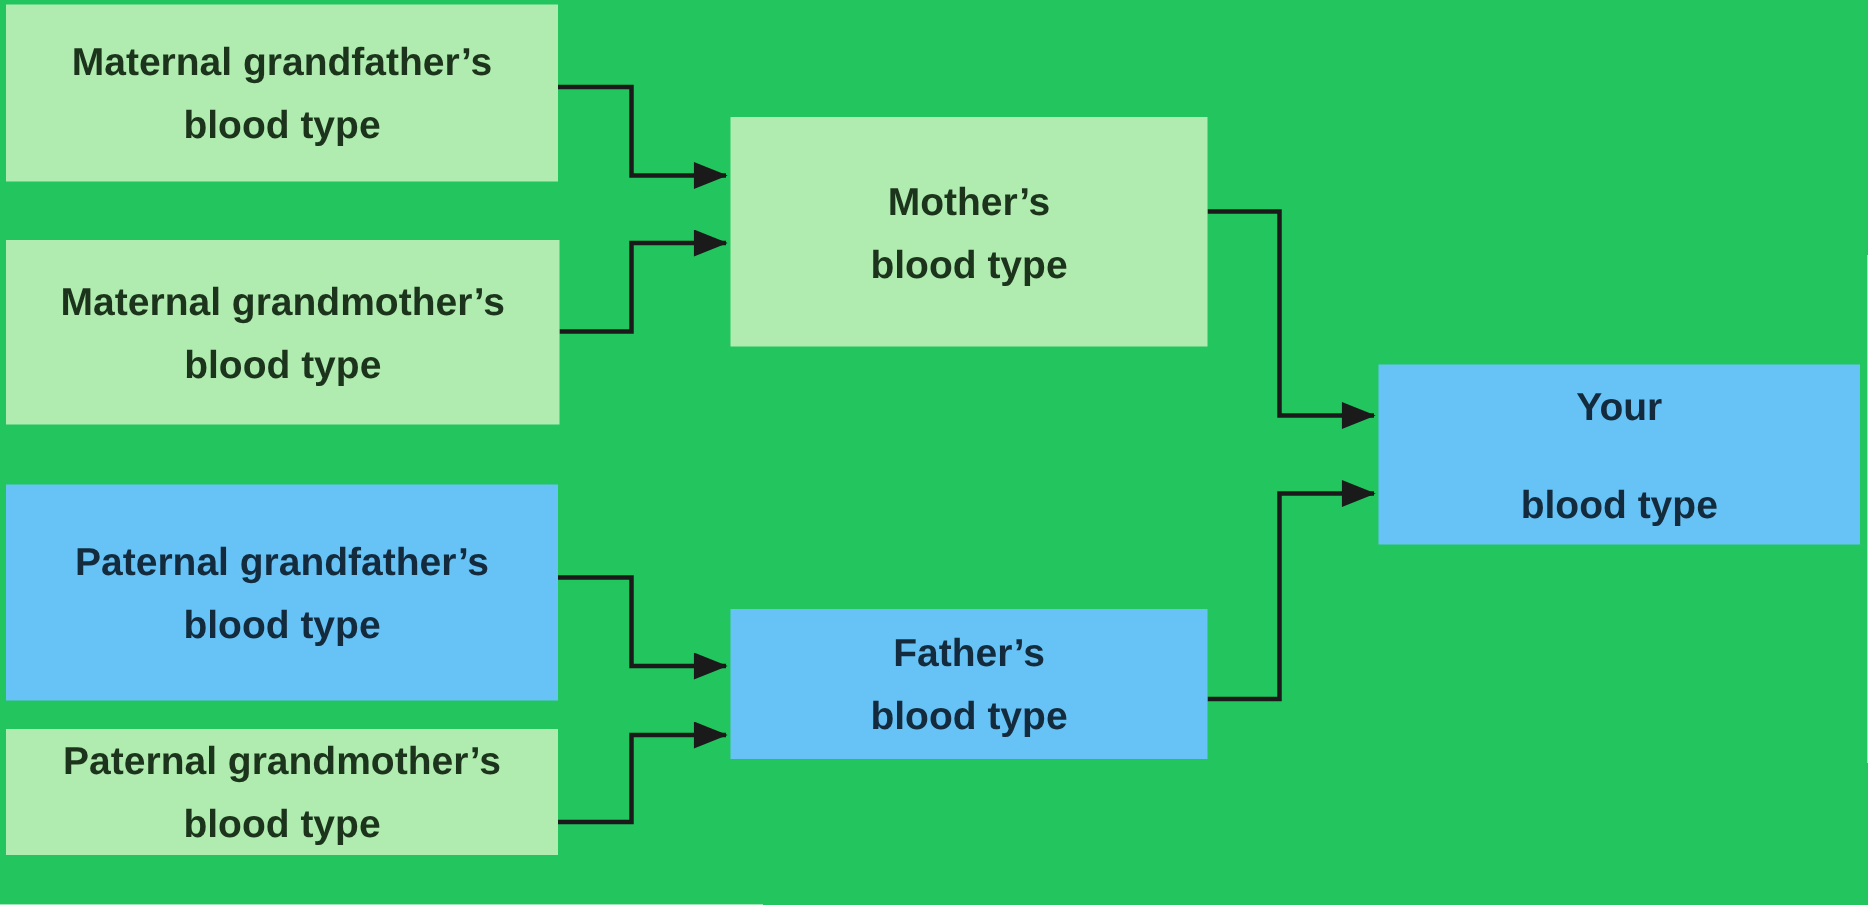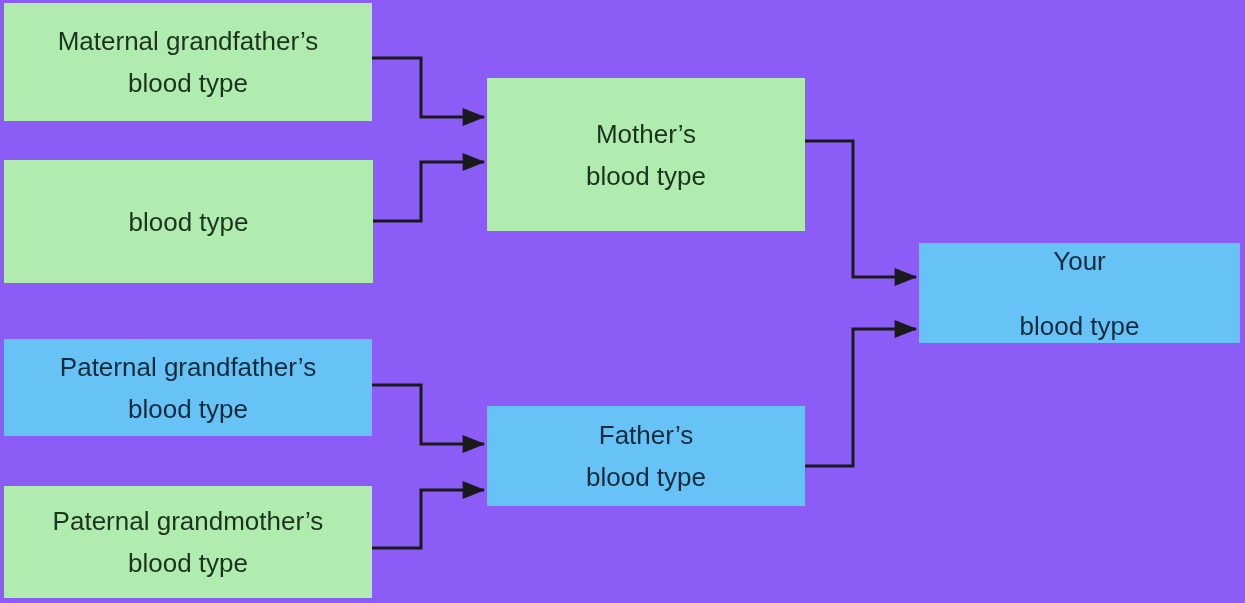--- a/index.html
+++ b/index.html
@@ -5,22 +5,23 @@
   html, body {
     margin: 0;
     padding: 0;
     background: #ffffff;
     font-family: "Liberation Sans", sans-serif;
   }
   .canvas {
     position: relative;
     width: 1245px;
     height: 603px;
-    background: #8b5cf6;
+    background: #22c55e;
     overflow: hidden;
+    font-weight: bold;
   }
   .connector-layer {
     position: absolute;
     left: 0;
     top: 0;
     width: 1245px;
     height: 603px;
     pointer-events: none;
   }
   .node {
@@ -38,25 +39,25 @@
     background: var(--green, #b0ecb0);
     color: var(--green_text, #1c331c);
   }
   .node.blue {
     background: var(--blue, #67c3f5);
     color: var(--blue_text, #132b3d);
   }
   
   #n-mgf { left: 4px;   top: 3px;   width: 368px; height: 118px; }
   #n-mgm { left: 4px;   top: 160px; width: 369px; height: 123px; }
-  #n-pgf { left: 4px;   top: 323px; width: 368px; height: 97px; margin-top: 16px; }
-  #n-pgm { left: 4px;   top: 486px; width: 368px; height: 112px; }
+  #n-pgf { left: 4px;   top: 323px; width: 368px; height: 144px; }
+  #n-pgm { left: 4px;   top: 486px; width: 368px; height: 84px; }
   #n-mom { left: 487px; top: 78px;  width: 318px; height: 153px; }
   #n-dad { left: 487px; top: 406px; width: 318px; height: 100px; }
-  #n-you { left: 919px; top: 243px; width: 321px; height: 100px; gap: 23px; }
+  #n-you { left: 919px; top: 243px; width: 321px; height: 120px; gap: 23px; }
   .line { display: block; }
 </style>
 </head>
 <body style="background: rgb(255, 255, 255);">
 
 <div class="canvas">
 
   <svg class="connector-layer" width="1245" height="603" viewBox="0 0 1245 603" xmlns="http://www.w3.org/2000/svg">
     <defs>
       <marker id="arrow" viewBox="0 0 10 8" refX="9.5" refY="4" markerWidth="8" markerHeight="6" orient="auto" markerUnits="strokeWidth">
@@ -72,20 +73,21 @@
       <path d="M805,466 H853 V329 H916" marker-end="url(#arrow)"></path>
     </g>
   </svg>
 
   <div id="n-mgf" class="node green">
     <span class="line">Maternal grandfather’s</span>
     <span class="line">blood type</span>
   </div>
 
   <div id="n-mgm" class="node green">
+    <span class="line">Maternal grandmother’s</span>
     <span class="line">blood type</span>
   </div>
 
   <div id="n-pgf" class="node blue">
     <span class="line">Paternal grandfather’s</span>
     <span class="line">blood type</span>
   </div>
 
   <div id="n-pgm" class="node green">
     <span class="line">Paternal grandmother’s</span>

